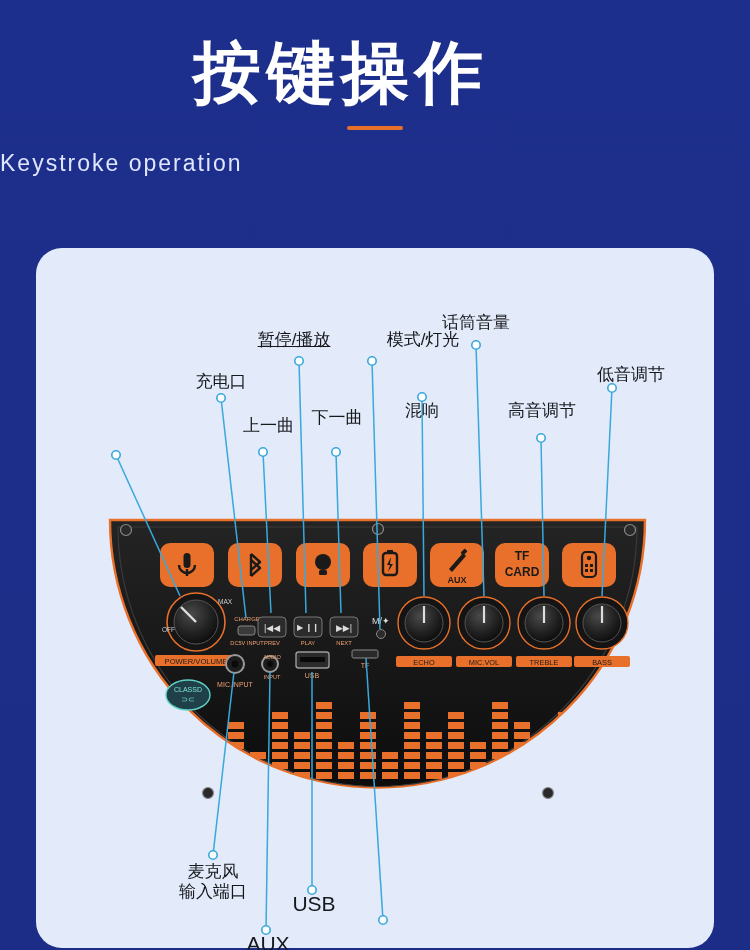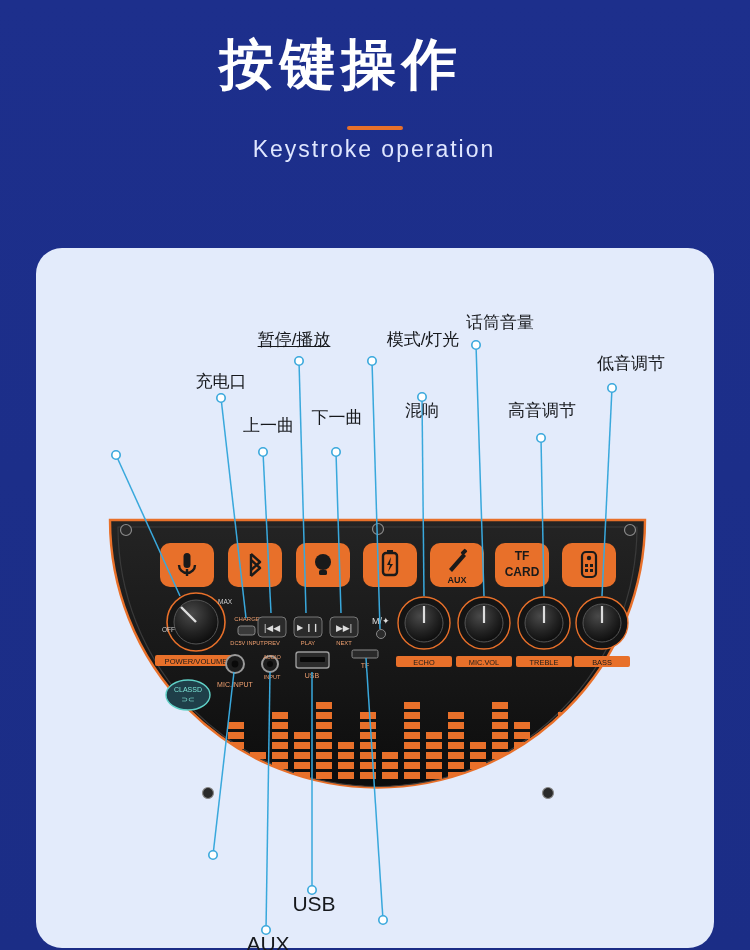--- a/index.html
+++ b/index.html
@@ -8,28 +8,28 @@
     background:#1b2f8a;
     font-family:"Liberation Sans","DejaVu Sans",sans-serif;
     overflow:hidden;
     position:relative;
   }
   .page{position:absolute;inset:0;background:linear-gradient(180deg,#1d2f8c 0%,#1b2d86 100%);}
 
   
   .title{
     position:absolute;top:28px;left:0;width:682px;text-align:center;
-    color:#ffffff;font-size:55px;font-weight:bold;letter-spacing:6px;
+    color:#ffffff;font-size:68px;font-weight:bold;letter-spacing:6px;
   }
   .title-rule{
     position:absolute;top:126px;left:50%;transform:translateX(-50%);
     width:56px;height:4px;background:#e8702a;border-radius:2px;
   }
   .subtitle{
-    position:absolute;top:136px;left:0;width:748px;text-align:center;
+    position:absolute;top:150px;left:0;width:748px;text-align:left;
     color:#dfe6ff;font-size:23px;letter-spacing:2px;
   }
 
   
   .card{
     position:absolute;left:36px;top:248px;width:678px;height:700px;
     background:#e3ebfb;border-radius:26px;
   }
 
   
@@ -378,26 +378,30 @@
   <div class="lbl" style="left:242px;top:330px;width:104px;text-decoration:underline;">暂停/播放</div>
 
   <div class="lbl" style="left:232px;top:416px;width:62px;text-align:right;">上一曲</div>
 
   <div class="lbl" style="left:306px;top:408px;width:62px;">下一曲</div>
 
   <div class="lbl" style="left:371px;top:330px;width:104px;">模式/灯光</div>
 
   <div class="lbl" style="left:395px;top:401px;width:54px;">混响</div>
 
-  <div class="lbl" style="left:455px;top:313px;width:90px;">话筒音量</div>
+  <div class="lbl" style="left:431px;top:313px;width:90px;">话筒音量</div>
 
   <div class="lbl" style="left:497px;top:401px;width:90px;">高音调节</div>
 
-  <div class="lbl" style="left:586px;top:355px;width:90px;font-family:Liberation Mono, monospace;">低音调节</div>
-
+  <div class="lbl" style="left:586px;top:365px;width:90px;">低音调节</div>
+
+  <div class="lbl" style="left:158px;top:862px;width:110px;">
+    <div>麦克风</div>
+    <div>输入端口</div>
+  </div>
 
   <div class="lbl" style="left:282px;top:892px;width:64px;font-size:21px;">USB</div>
 
   <div class="lbl" style="left:236px;top:932px;width:64px;font-size:21px;">AUX</div>
 
   <div class="lbl" style="left:340px;top:976px;width:86px;">插卡口</div>
 
 </div>
 
 </body></html>

